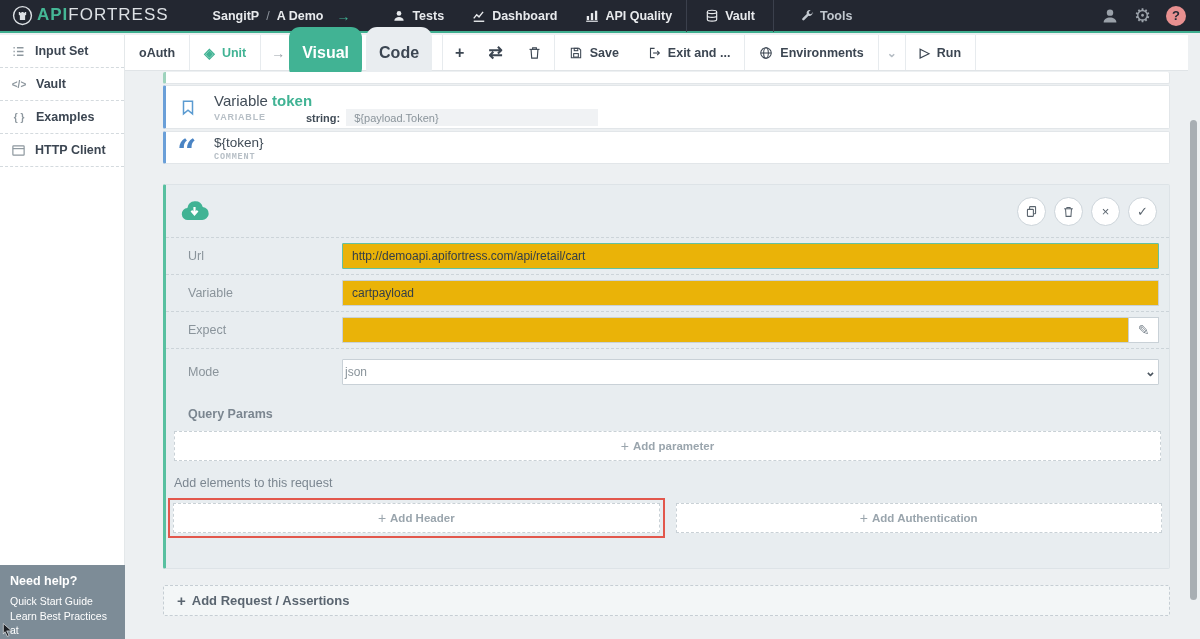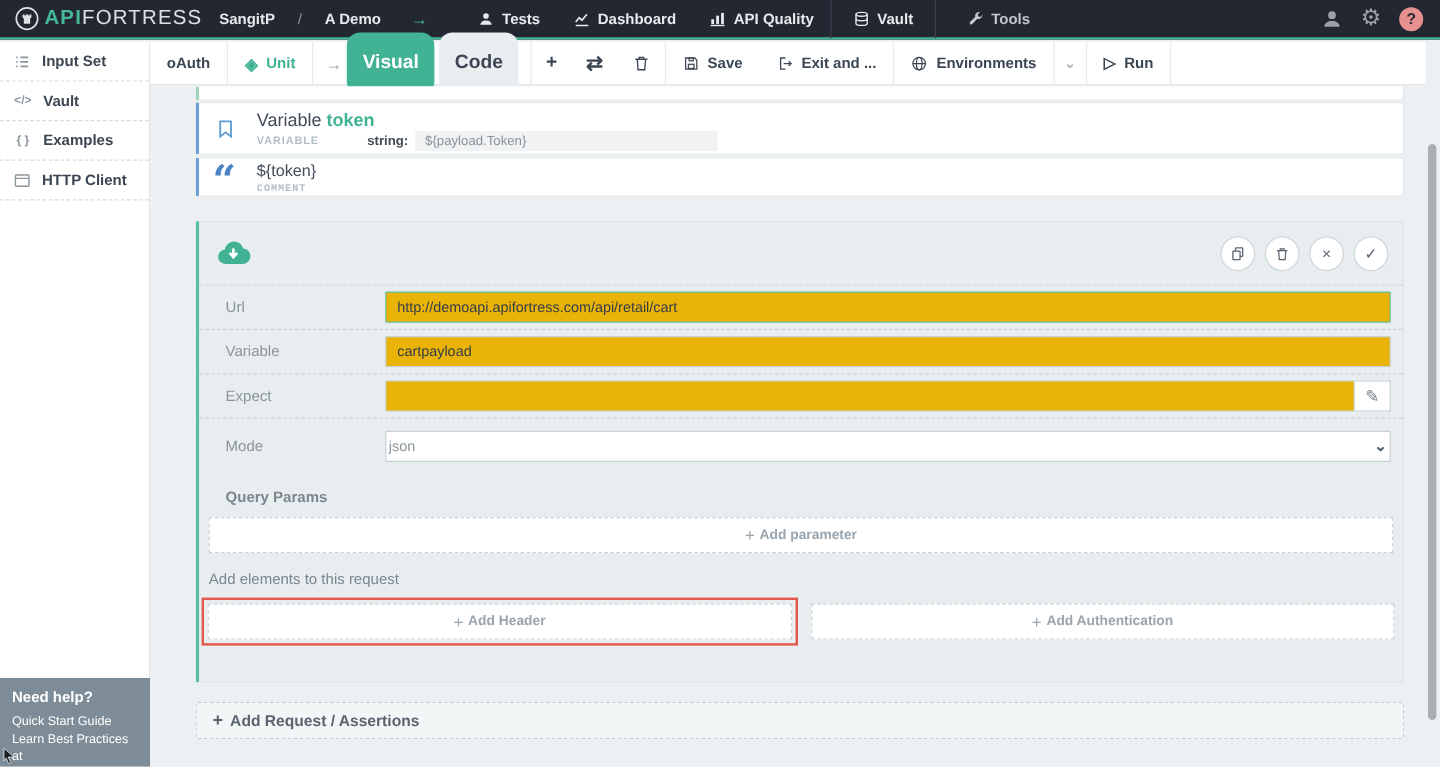--- a/index.html
+++ b/index.html
@@ -8,21 +8,21 @@
   .app { position:relative; width:1200px; height:639px; background:#edf0f2; overflow:hidden; }
 
   
   .hdr { position:absolute; top:0; left:0; right:0; height:33px; background:#232731;
          border-bottom:2px solid #3fae8f; display:flex; align-items:center; color:#e8eaed; }
   .logo { display:flex; align-items:flex-start; gap:4px; padding:0 14px 0 12px; cursor:pointer; }
   .logo svg { width:21px; height:21px; }
   .logo-txt { font-size:17px; letter-spacing:1px; font-weight:700; }
   .logo-api { color:#45b795; }
   .logo-rest { color:#dde1e5; font-weight:400; }
-  .crumb { display:flex; align-items:center; gap:19px; font-size:12.5px; font-weight:700; }
+  .crumb { display:flex; align-items:center; gap:7px; font-size:12.5px; font-weight:700; margin-left:30px; }
   .crumb-sep { color:#8c939c; font-weight:400; }
   .crumb-arrow { color:#41b394; font-size:14px; margin-left:6px; }
   .hnav { display:flex; align-items:stretch; height:33px; margin-left:28px; font-size:12.5px; font-weight:700; }
   .hnav a { display:flex; align-items:center; gap:6px; padding:0 14px; color:#e8eaed; text-decoration:none; cursor:pointer; }
   .hnav a svg { width:14px; height:14px; }
   .nav-vault { border-left:1px solid #3b404c; border-right:1px solid #3b404c; padding:0 18px !important; }
   .nav-tools { color:#c2c8cf !important; padding-left:26px !important; }
   .hright { margin-left:auto; display:flex; align-items:center; gap:15px; padding-right:14px; }
   .hright svg { width:18px; height:18px; }
   .gear-glyph { font-size:19px; color:#9aa1a9; line-height:1; cursor:pointer; }
@@ -87,21 +87,21 @@
   .cloud { width:31px; height:31px; margin-left:13px; flex:none; }
   .req-titles { margin-left:15px; }
   .req-title { font-size:15px; color:#7b858e; }
   .req-sub { font-size:10.5px; color:#98a1a9; margin-top:2px; }
   .req-actions { margin-left:auto; display:flex; gap:8px; margin-right:12px; }
   .rbtn { width:29px; height:29px; border-radius:50%; background:#fff; border:1px solid #ccd4da;
           color:#5a646e; display:flex; align-items:center; justify-content:center; font-size:13px; cursor:pointer; }
   .rbtn svg { width:13px; height:13px; }
   .frow { height:37px; display:flex; align-items:center; border-bottom:1px dashed #ccd4d9; }
   .frow-mode { height:45px; border-bottom:none; }
-  .flabel { width:155px; padding-left:22px; font-size:12.5px; color:#8a949b; flex:none; }
+  .flabel { width:176px; padding-left:22px; font-size:12.5px; color:#8a949b; flex:none; }
   .finput { flex:1; height:26px; margin-right:10px; border:1px solid #c9d1d7; background:#eab308;
             font-family:"Liberation Sans", sans-serif; font-size:12px; color:#333e48; padding:0 9px; border-radius:1px; }
   .finput-url { border-color:#63c1a2; }
   .finput-expect { margin-right:0; }
   .pencil-btn { width:30px; height:26px; margin-right:10px; border:1px solid #c9d1d7; border-left:none; background:#fff;
                 display:flex; align-items:center; justify-content:center; color:#7a848d; font-size:14px; cursor:pointer; }
   .fselect { flex:1; height:26px; margin-right:10px; border:1px solid #c9d1d7; background:#fff; border-radius:1px;
              display:flex; align-items:center; justify-content:space-between; padding:0 2px;
              font-size:12px; color:#8a949b; cursor:pointer; }
   .fselect .chev { color:#4c5660; font-weight:700; font-size:13px; line-height:0.4; }

